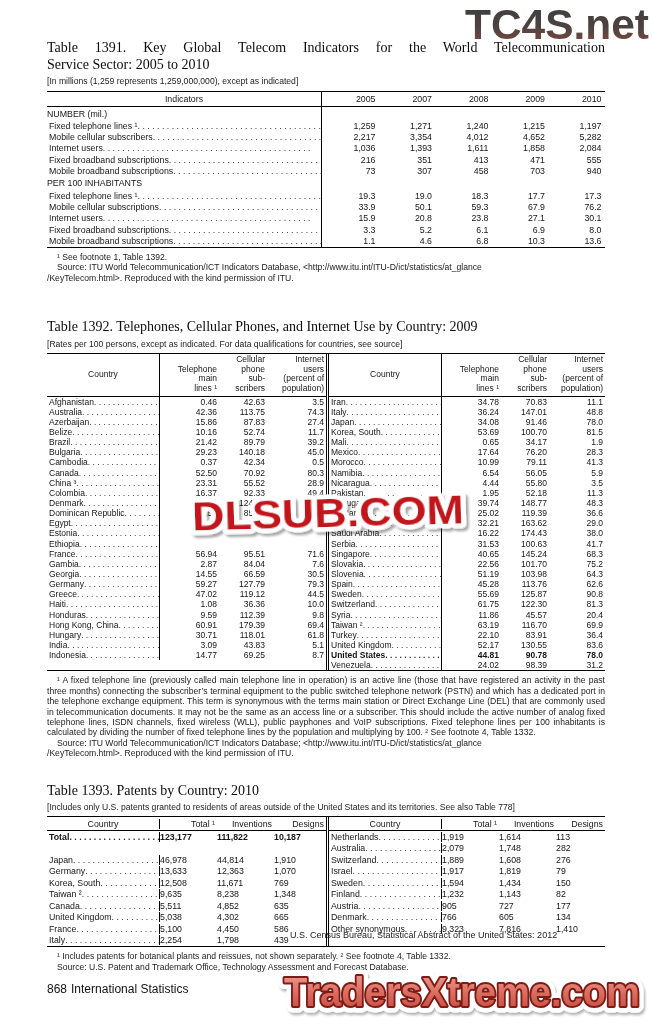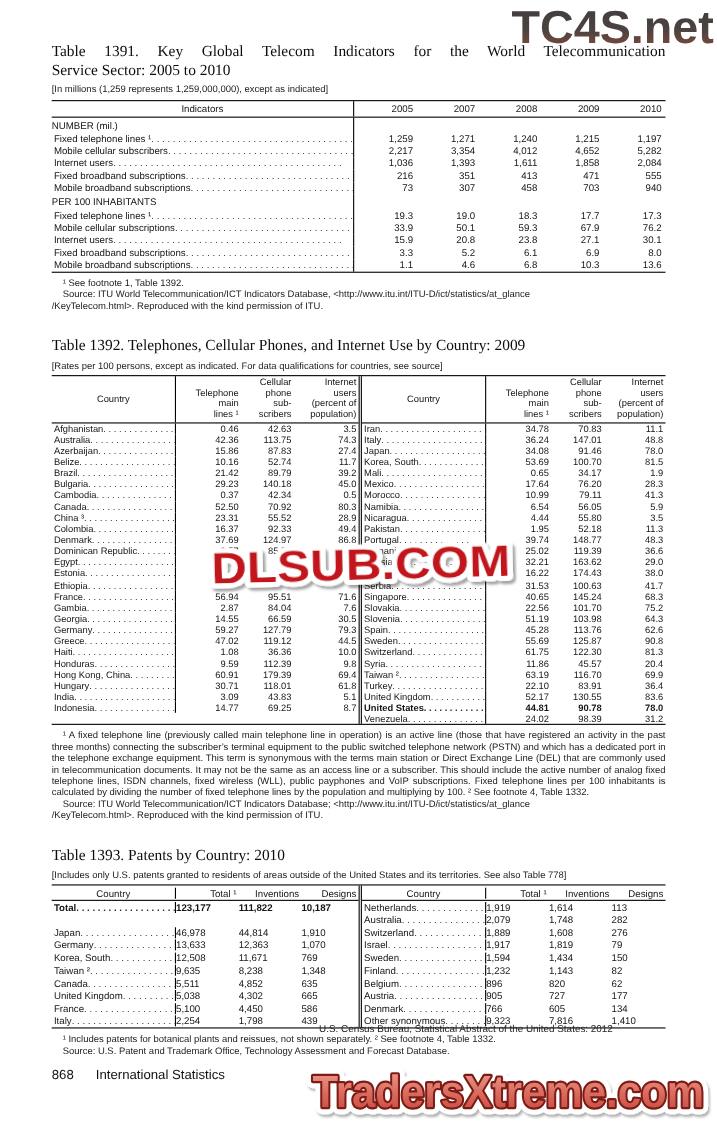--- a/index.html
+++ b/index.html
@@ -53,25 +53,25 @@
   .r1392 .num.n1{flex:0 0 59px}.r1392 .num.n2{flex:0 0 48px}.r1392 .num.n3{flex:1 1 auto}
 
   .t1393{margin-top:4px;font-size:8.8px}
   .t1393 .hhdr{height:14px;align-items:center}
   .t1393 .n1{flex:0 0 57px}.t1393 .n2{flex:0 0 57px}.t1393 .n3{flex:1 1 auto}
   .r1393{display:flex;height:11.5px;align-items:center}
   .r1393 .name{padding-left:2px;white-space:nowrap}
   .r1393 .num{padding-right:2px;box-sizing:border-box}
   .r1393 .num.n1{flex:0 0 57px}.r1393 .num.n2{flex:0 0 57px}.r1393 .num.n3{flex:1 1 auto}
 
-  .gap1392{margin-top:24px}
+  .gap1392{margin-top:36px}
   .gap1393{margin-top:24px}
 
   
-  .pagefoot{margin-top:10px;font-size:12px;color:#111;display:flex;gap:20px;align-items:baseline}
+  .pagefoot{margin-top:10px;font-size:12px;color:#111;display:flex;gap:4px;align-items:baseline}
   .credit{position:absolute;left:290px;top:930px;font-size:9px;color:#222;white-space:nowrap}
 
   
   .wm{position:absolute;pointer-events:none}
   .wm-tc4s{top:2px;right:0}
   .wm-dlsub{left:178px;top:487px}
   .wm-traders{left:272px;top:966px}
 </style>
 </head>
 <body>
@@ -1001,29 +1001,20 @@
             <div class="r1393">
               <span class="ccol">
                 <span class="name">Finland</span>
                 <span class="dots"></span>
               </span>
               <span class="num n1">1,232</span>
               <span class="num n2">1,143</span>
               <span class="num n3">82</span>
             </div>
 
-            <div class="r1393">
-              <span class="ccol">
-                <span class="name">Belgium</span>
-                <span class="dots"></span>
-              </span>
-              <span class="num n1">896</span>
-              <span class="num n2">820</span>
-              <span class="num n3">62</span>
-            </div>
 
             <div class="r1393">
               <span class="ccol">
                 <span class="name">Austria</span>
                 <span class="dots"></span>
               </span>
               <span class="num n1">905</span>
               <span class="num n2">727</span>
               <span class="num n3">177</span>
             </div>

